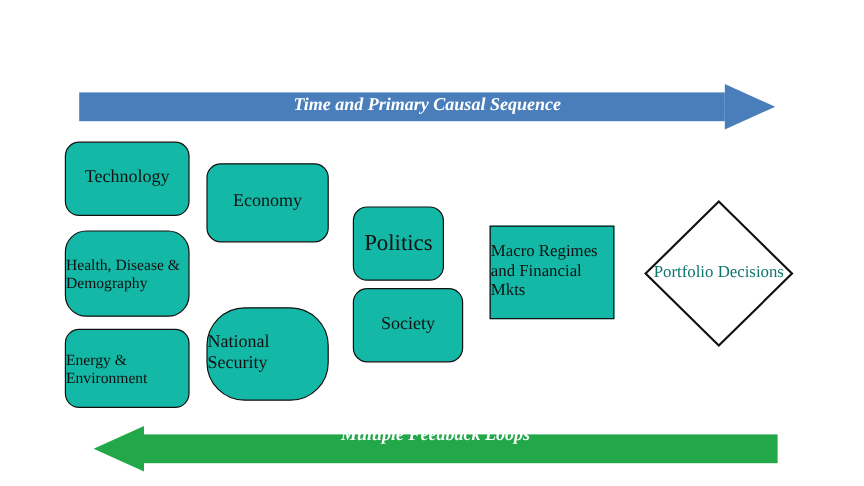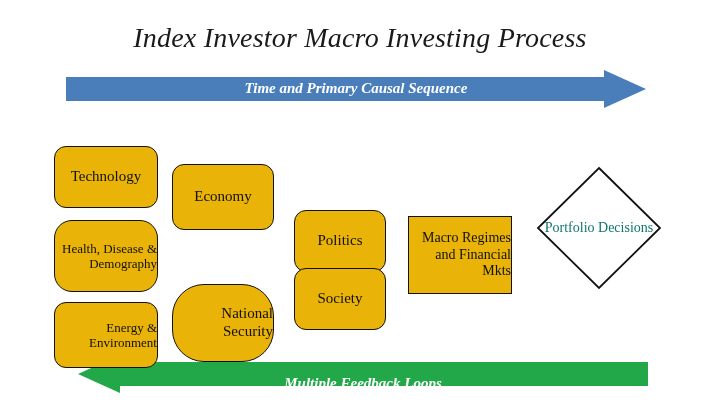--- a/index.html
+++ b/index.html
@@ -92,45 +92,44 @@
   #arrow-bottom .head {
     position: absolute;
     left: 0;
     top: 0;
     width: 0;
     height: 0;
     border-top: 19px solid transparent;
     border-bottom: 19px solid transparent;
     border-right: 42px solid #22a848;
   }
-  #arrow-bottom .arrow-label { top: 20px; }
+  #arrow-bottom .arrow-label { top: 0; }
 
   
   .node {
     position: absolute;
     box-sizing: border-box;
     border: 1.6px solid #111111;
-    background: #eab308;
+    background: #14b8a6;
     display: flex;
     align-items: center;
     justify-content: center;
-    text-align: right;
+    text-align: left;
     font-family: "Liberation Serif", serif;
     color: #111111;
     line-height: 1.18;
-    margin-top: 28px;
   }
   .rounded { border-radius: 12px; }
 
   #n-technology      { left: 54px;  top: 118px; width: 104px; height: 62px;  font-size: 15px; }
   #n-health          { left: 54px;  top: 192px; width: 104px; height: 72px;  font-size: 13px; border-radius: 18px; }
   #n-energy          { left: 54px;  top: 274px; width: 104px; height: 66px;  font-size: 13px; }
   #n-economy         { left: 172px; top: 136px; width: 102px; height: 66px;  font-size: 15px; }
   #n-national        { left: 172px; top: 256px; width: 102px; height: 78px;  font-size: 15px; border-radius: 32px; }
-  #n-politics        { left: 294px; top: 182px; width: 92px;  height: 62px;  font-size: 15px; }
+  #n-politics        { left: 294px; top: 172px; width: 76px;  height: 62px;  font-size: 19px; }
   #n-society         { left: 294px; top: 240px; width: 92px;  height: 62px;  font-size: 15px; }
   #n-macro           { left: 408px; top: 188px; width: 104px; height: 78px;  font-size: 14px; }
 
   
   #n-portfolio {
     position: absolute;
     left: 536px;
     top: 166px;
     width: 126px;
     height: 124px;
@@ -150,21 +149,20 @@
     font-size: 14px;
     color: #0f766e;
     line-height: 1.2;
   }
 </style>
 </head>
 <body>
 
 <div id="canvas">
 
-  <div id="title">Index Investor Macro Investing Process</div>
 
   <div id="arrow-top" class="arrow-band">
     <div class="shaft"></div>
     <div class="head"></div>
     <div class="arrow-label">Time and Primary Causal Sequence</div>
   </div>
 
   <div id="arrow-bottom" class="arrow-band">
     <div class="shaft"></div>
     <div class="head"></div>

